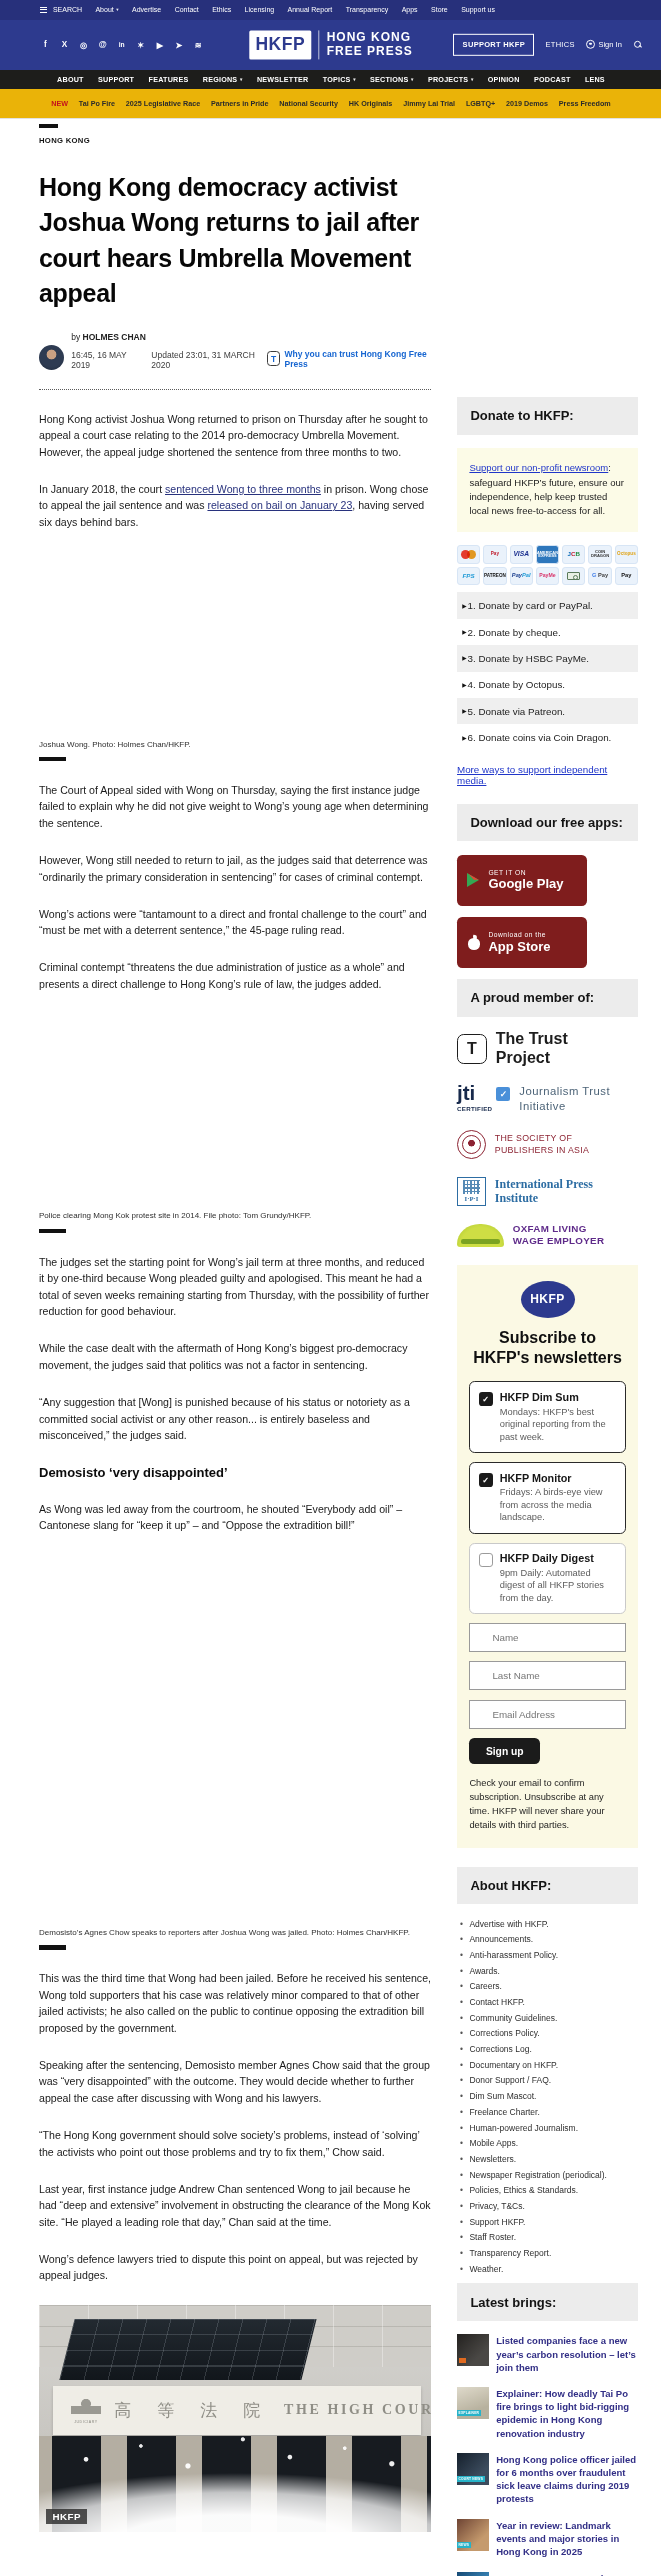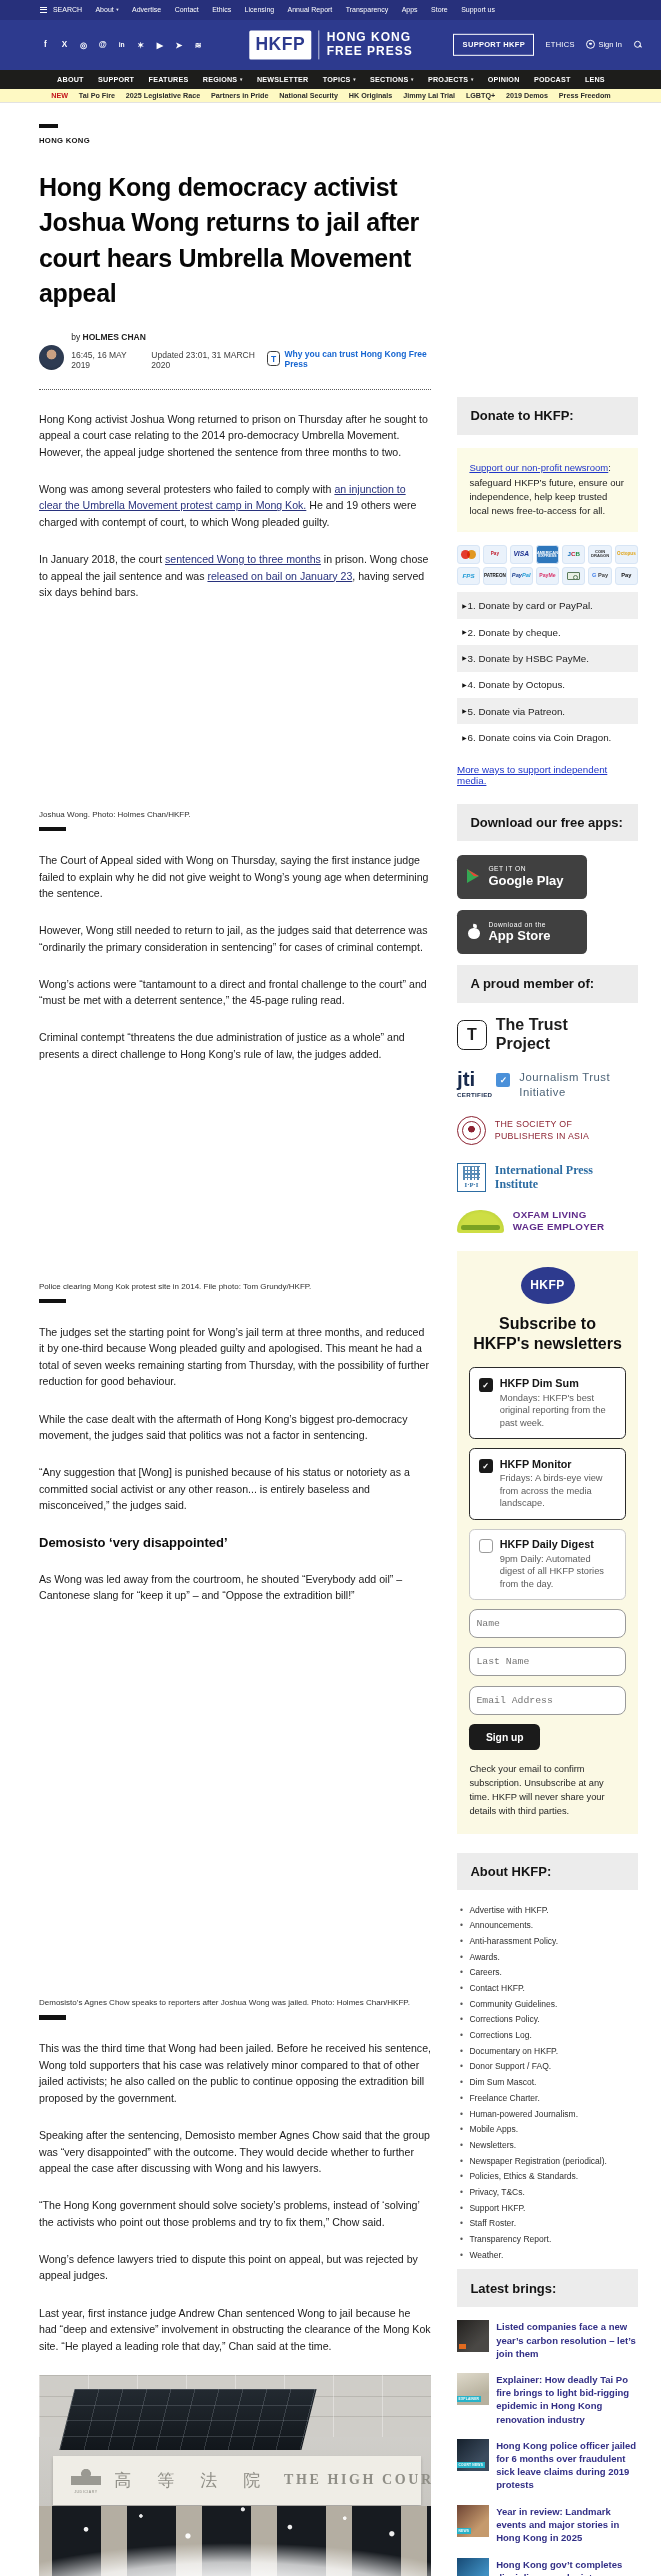--- a/index.html
+++ b/index.html
@@ -23,21 +23,21 @@
   .support-btn{border:1px solid #fff;padding:5.7px 8.2px;font-size:7.5px;font-weight:800;letter-spacing:0.3px;cursor:pointer;white-space:nowrap}
   .ethics-lnk{font-size:7.5px;cursor:pointer;letter-spacing:0.3px}
   .signin{display:flex;align-items:center;gap:3.1px;font-size:7.5px;cursor:pointer}
   .pic{width:9.3px;height:9.3px;border:0.8px solid #fff;border-radius:50%;position:relative;display:inline-block}
   .pic::after{content:"";position:absolute;left:2.3px;top:1.5px;width:2.6px;height:2.6px;border-radius:50%;background:#fff}
   .mag{width:9.3px;height:9.3px;position:relative;display:inline-block;cursor:pointer}
   .mag::before{content:"";position:absolute;left:0.5px;top:0.5px;width:5.7px;height:5.7px;border:1px solid #fff;border-radius:50%}
   .mag::after{content:"";position:absolute;left:6.2px;top:6.2px;width:3.1px;height:1px;background:#fff;transform:rotate(45deg)}
   .nav{height:19.6px;background:#1d1d1b;display:flex;align-items:center;justify-content:center;gap:14.4px;color:#fff;font-size:7.2px;font-weight:700;letter-spacing:0.2px}
   .nav .nv{display:flex;align-items:center;gap:2.6px;cursor:pointer;white-space:nowrap}
-  .ticker{height:14px;background:#fef9c3;display:flex;align-items:center;justify-content:center;gap:10.8px;font-size:7.2px;font-weight:700;color:#2b2b2b;border-bottom:0.5px solid #e2e2e2}
+  .ticker{height:30px;background:#eab308;display:flex;align-items:center;justify-content:center;gap:10.8px;font-size:7.2px;font-weight:700;color:#2b2b2b;border-bottom:0.5px solid #e2e2e2}
   .ticker .new{color:#c3131c}
   .ticker .tk{cursor:pointer;white-space:nowrap;font-weight:600}
 
   
   .main-col{position:absolute;left:39px;top:124px;width:392px}
   .sidebar{position:absolute;left:457px;top:397px;width:181px}
 
   
   .tag-bar{width:18.5px;height:4.1px;background:#111}
   .cat{margin-top:7.7px;font-size:7.7px;font-weight:800;letter-spacing:0.3px}
@@ -107,21 +107,21 @@
   .chip.payme{color:#d9356b;font-size:5.2px}
   .cashnote{width:13.4px;height:7.2px;border:0.8px solid #5a7a5a;border-radius:1px;position:relative;background:#e8f0e4}
   .cashnote::after{content:"";position:absolute;left:4.6px;top:1.3px;width:3.1px;height:3.1px;border:0.7px solid #5a7a5a;border-radius:50%}
   .chip.gpay{font-size:5.7px;color:#444}.chip.gpay .g{color:#3f7de8;font-weight:800}
   .chip.apay{font-size:5.7px;color:#111}
   .dn-list{margin-top:7.2px}
   .dn-row{display:flex;align-items:center;gap:1px;font-size:9.8px;color:#1d1d1d;padding:7.7px 5.2px;cursor:pointer}
   .dn-row:nth-child(odd){background:#efefef}
   .tri{font-size:5.7px;color:#111}
   .more-link{display:inline-block;margin:13.4px 0 17.5px;font-size:9.8px;color:#2036c9;text-decoration:underline;cursor:pointer}
-  .badge{width:130px;height:44px;background:#404040;border-radius:5.2px;display:flex;align-items:center;gap:7.7px;padding:0 10.3px;color:#fff;margin:0 0 11.3px;cursor:pointer}
+  .badge{width:130px;height:51px;background:#7f1d1d;border-radius:5.2px;display:flex;align-items:center;gap:7.7px;padding:0 10.3px;color:#fff;margin:0 0 11.3px;cursor:pointer}
   .badge .b-small{font-size:6.7px;letter-spacing:0.5px}
   .badge .b-big{font-size:13px;font-weight:700;margin-top:0.5px;white-space:nowrap}
   .gp-wrap{position:relative;width:13.4px;height:15.5px;flex:none}
   .gp-wrap i{position:absolute;left:0;top:0.5px;width:0;height:0;border-top:7.2px solid transparent;border-bottom:7.2px solid transparent;border-left:12.4px solid #34a853}
   .gp-wrap b{position:absolute;left:0;top:0.5px;width:0;height:0;border-top:7.2px solid transparent;border-bottom:7.2px solid transparent;border-left:12.4px solid #ea4335;clip-path:polygon(0 0,100% 50%,55% 50%,0 0)}
   .apple{width:13.4px;height:15.5px;flex:none;position:relative}
   .apple::before{content:"";position:absolute;left:0.5px;top:3.6px;width:12.4px;height:11.3px;background:#fff;border-radius:46% 46% 48% 48%}
   .apple::after{content:"";position:absolute;left:6.2px;top:0;width:3.6px;height:3.6px;border-radius:0 60% 0 60%;background:#fff;transform:rotate(10deg)}
   .member-row{display:flex;align-items:center;gap:8.8px;margin:0 0 17.5px}
   .tp-ic{width:30px;height:30px;border:1.8px solid #1d1d1d;border-radius:6.7px;display:flex;align-items:center;justify-content:center;font-size:16px;font-weight:800;color:#1d1d1d;flex:none}
@@ -145,21 +145,21 @@
 
   .nl-box{background:#fbf9e4;padding:15.5px 12.4px;margin-bottom:18.5px}
   .nl-logo{width:54px;height:37px;border-radius:50%;background:#2d3a8e;color:#fff;display:flex;align-items:center;justify-content:center;font-size:12px;font-weight:800;letter-spacing:0.5px;margin:0 auto}
   .nl-h{margin:10.3px 0 13.4px;text-align:center;font-size:16px;font-weight:800;line-height:1.25;color:#101010}
   .nl-card{background:#fff;border:0.8px solid #2a2a2a;border-radius:5.7px;padding:8.8px 8.2px;display:flex;gap:7.2px;margin-bottom:8.8px;cursor:pointer}
   .nl-card.off{border-color:#c9c9c9}
   .cb{width:14px;height:14px;border-radius:3.1px;flex:none;background:#1a1a1a;color:#fff;display:flex;align-items:center;justify-content:center;font-size:8.2px;font-weight:800;margin-top:1px}
   .cb.empty{background:#fff;border:1px solid #9a9a9a;color:transparent}
   .nl-t{font-size:10.8px;font-weight:800;color:#161616}
   .nl-d{margin-top:2.6px;font-size:9.3px;color:#5c5c5c;line-height:1.35}
-  .nl-in{width:100%;height:29px;border:0.8px solid #9a9a9a;border-radius:8px;background:#fff;padding:0 6px;font-size:9.8px;color:#333;margin-bottom:9.3px;font-family:Liberation Mono, monospace}
+  .nl-in{width:100%;height:29px;border:0.8px solid #9a9a9a;border-radius:0;background:#fff;padding:0 22px;font-size:9.8px;color:#333;margin-bottom:9.3px;font-family:Liberation Sans, sans-serif}
   .nl-in::placeholder{color:#767676}
   .nl-btn{background:#1b1b1b;color:#fff;border:0;border-radius:5.2px;font-size:10.3px;font-weight:800;padding:7.7px 16.5px;cursor:pointer;font-family:"Liberation Sans",sans-serif}
   .nl-note{margin-top:12.4px;font-size:9.3px;line-height:1.5;color:#1e1e1e}
 
   .about-list{list-style:none;padding:1px 2.1px 4.1px}
   .about-list li{font-size:8.5px;color:#2e2e2e;margin-bottom:5.7px;padding-left:10.3px;position:relative;cursor:pointer}
   .about-list li::before{content:"•";position:absolute;left:1px;color:#555}
 
   .story{display:flex;gap:7.2px;margin-bottom:13.4px;cursor:pointer}
   .thumb{width:32px;height:32px;flex:none;position:relative;overflow:hidden}
@@ -285,21 +285,20 @@
       </div>
       <div class="trust">
         <span class="t-ic">T</span>
         <span>Why you can trust Hong Kong Free Press</span>
       </div>
     </div>
 
     <hr class="dot-hr">
 
     <p class="body-p">Hong Kong activist Joshua Wong returned to prison on Thursday after he sought to appeal a court case relating to the 2014 pro-democracy Umbrella Movement. However, the appeal judge shortened the sentence from three months to two.</p>
-    <p class="body-p"><span>Wong was among several protesters who failed to comply with </span><a>an injunction to clear the Umbrella Movement protest camp in Mong Kok.</a><span> He and 19 others were charged with contempt of court, to which Wong pleaded guilty.</span></p>
     <p class="body-p"><span>In January 2018, the court </span><a>sentenced Wong to three months</a><span> in prison. Wong chose to appeal the jail sentence and was </span><a>released on bail on January 23</a><span>, having served six days behind bars.</span></p>
 
     <div class="img-blank blank1"></div>
     <div class="cap">Joshua Wong. Photo: Holmes Chan/HKFP.</div>
     <div class="mini-bar"></div>
 
     <p class="body-p">The Court of Appeal sided with Wong on Thursday, saying the first instance judge failed to explain why he did not give weight to Wong’s young age when determining the sentence.</p>
     <p class="body-p">However, Wong still needed to return to jail, as the judges said that deterrence was “ordinarily the primary consideration in sentencing” for cases of criminal contempt.</p>
     <p class="body-p">Wong’s actions were “tantamount to a direct and frontal challenge to the court” and “must be met with a deterrent sentence,” the 45-page ruling read.</p>
     <p class="body-p">Criminal contempt “threatens the due administration of justice as a whole” and presents a direct challenge to Hong Kong’s rule of law, the judges added.</p>
@@ -316,22 +315,22 @@
 
     <p class="body-p">As Wong was led away from the courtroom, he shouted “Everybody add oil” – Cantonese slang for “keep it up” – and “Oppose the extradition bill!”</p>
 
     <div class="img-blank blank3"></div>
     <div class="cap">Demosisto’s Agnes Chow speaks to reporters after Joshua Wong was jailed. Photo: Holmes Chan/HKFP.</div>
     <div class="mini-bar"></div>
 
     <p class="body-p">This was the third time that Wong had been jailed. Before he received his sentence, Wong told supporters that his case was relatively minor compared to that of other jailed activists; he also called on the public to continue opposing the extradition bill proposed by the government.</p>
     <p class="body-p">Speaking after the sentencing, Demosisto member Agnes Chow said that the group was “very disappointed” with the outcome. They would decide whether to further appeal the case after discussing with Wong and his lawyers.</p>
     <p class="body-p">“The Hong Kong government should solve society’s problems, instead of ‘solving’ the activists who point out those problems and try to fix them,” Chow said.</p>
+    <p class="body-p">Last year, first instance judge Andrew Chan sentenced Wong to jail because he had “deep and extensive” involvement in obstructing the clearance of the Mong Kok site. “He played a leading role that day,” Chan said at the time.</p>
     <p class="body-p">Wong’s defence lawyers tried to dispute this point on appeal, but was rejected by appeal judges.</p>
-    <p class="body-p">Last year, first instance judge Andrew Chan sentenced Wong to jail because he had “deep and extensive” involvement in obstructing the clearance of the Mong Kok site. “He played a leading role that day,” Chan said at the time.</p>
 
     <div class="court">
       <div class="grid-top"></div>
       <div class="glass"></div>
       <div class="signband">
         <span class="emblem">
             <span class="emb-cap">JUDICIARY</span>
           </span>
         <span class="sign-cn">高 等 法 院</span>
         <span class="sign-en">THE HIGH COURT</span>

